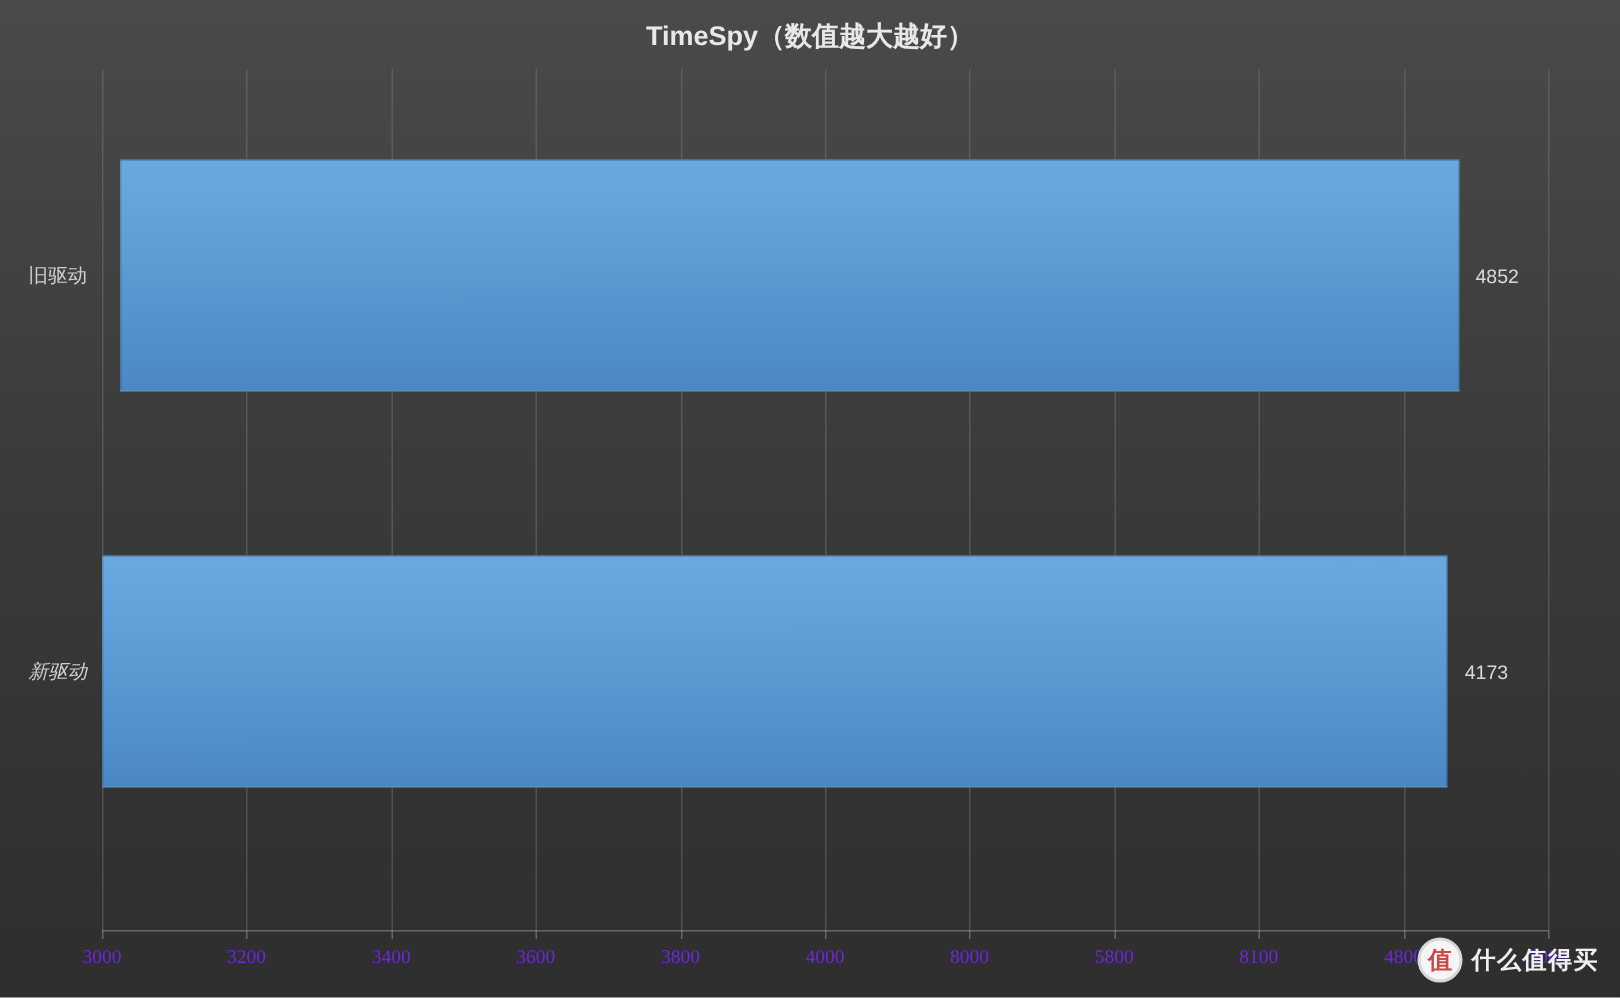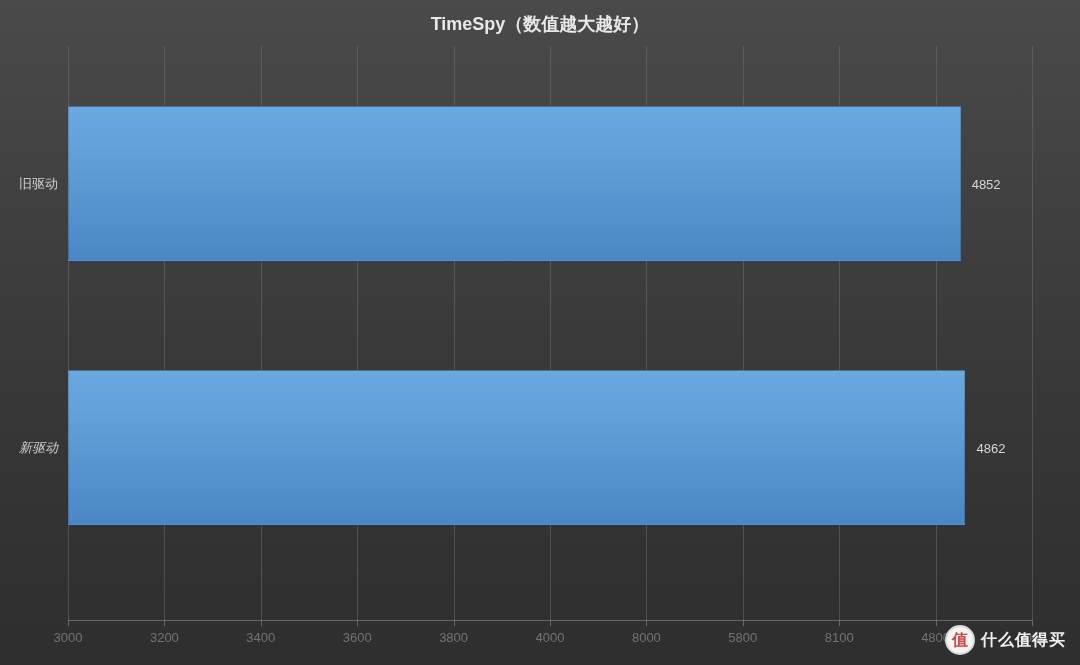--- a/index.html
+++ b/index.html
@@ -74,23 +74,24 @@
     .x-tick {
       position: absolute;
       top: 0;
       width: 1px;
       height: 6px;
       background: rgba(140,140,140,0.6);
     }
     .x-label {
       position: absolute;
       top: 10px;
-      color: #737373;
+      color: #6d28d9;
       font-size: 13px;
       transform: translateX(-50%);
+      font-family: Liberation Serif, serif;
     }
     .watermark {
       position: absolute;
       right: 14px;
       bottom: 10px;
       display: flex;
       align-items: center;
       gap: 6px;
     }
     .wm-circle {
@@ -126,25 +127,25 @@
       <div class="gridline" style="left: 30%;"></div>
       <div class="gridline" style="left: 40%;"></div>
       <div class="gridline" style="left: 50%;"></div>
       <div class="gridline" style="left: 60%;"></div>
       <div class="gridline" style="left: 70%;"></div>
       <div class="gridline" style="left: 80%;"></div>
       <div class="gridline" style="left: 90%;"></div>
       <div class="gridline" style="left: 100%;"></div>
     </div>
   <div id="bars">
-      <div class="bar" style="top: 10.5%; height: 27%; width: 92.6%;">
+      <div class="bar" style="top: 10.5%; height: 27%; width: 92.6%; margin-left: 12px;">
         <div class="bar-value">4852</div>
       </div>
       <div class="bar" style="top: 56.5%; height: 27%; width: 93.1%;">
-        <div class="bar-value">4862</div>
+        <div class="bar-value">4173</div>
       </div>
     </div>
   <div id="ylabels">
       <div class="y-label" style="top: 24%;">旧驱动</div>
       <div class="y-label" style="top: 70%; font-style: italic;">新驱动</div>
     </div>
 </div>
 
 <div class="x-axis">
   <div class="x-axis-line"></div>

